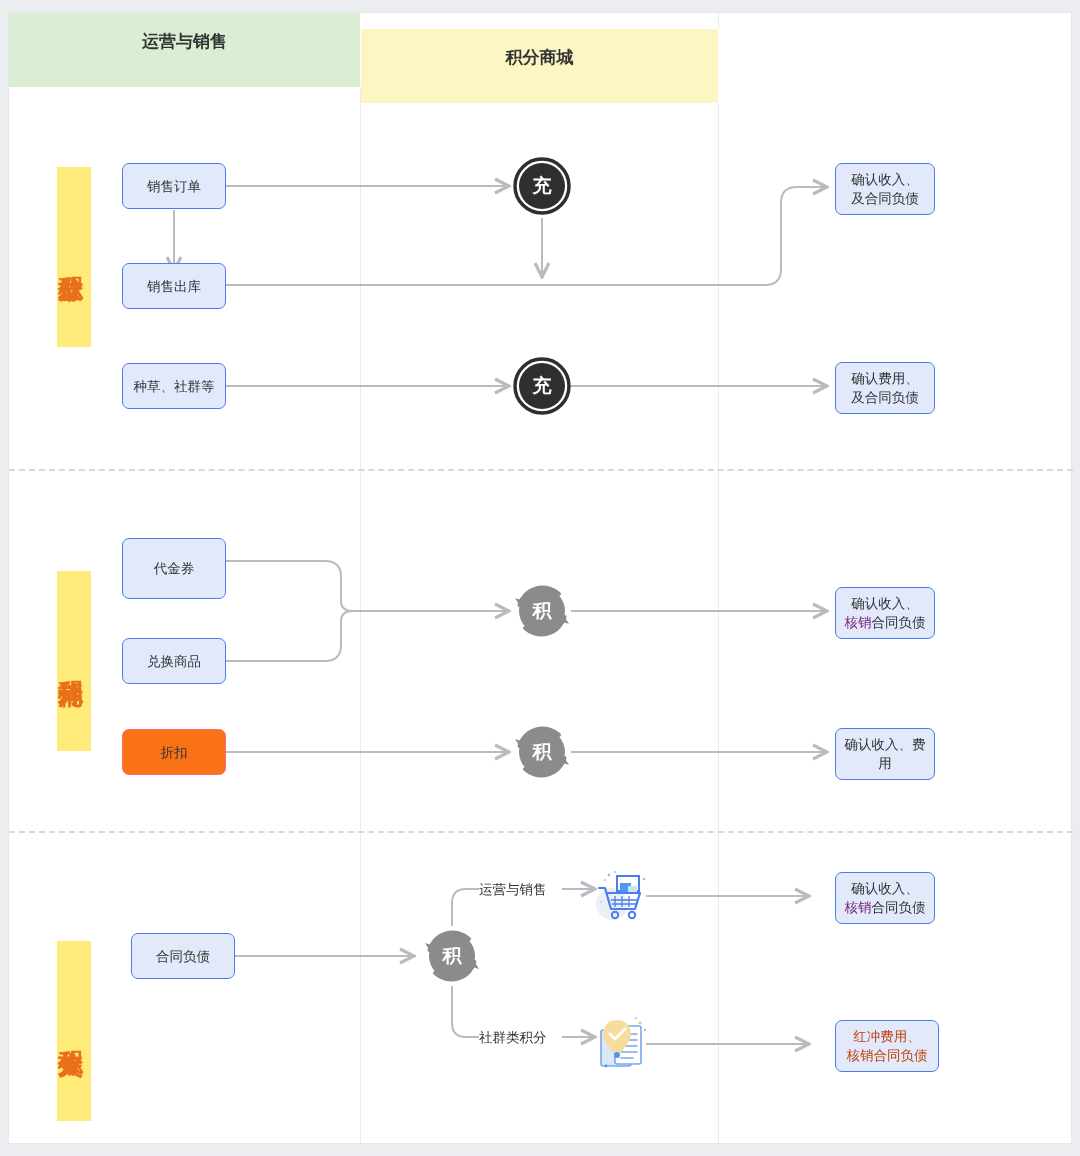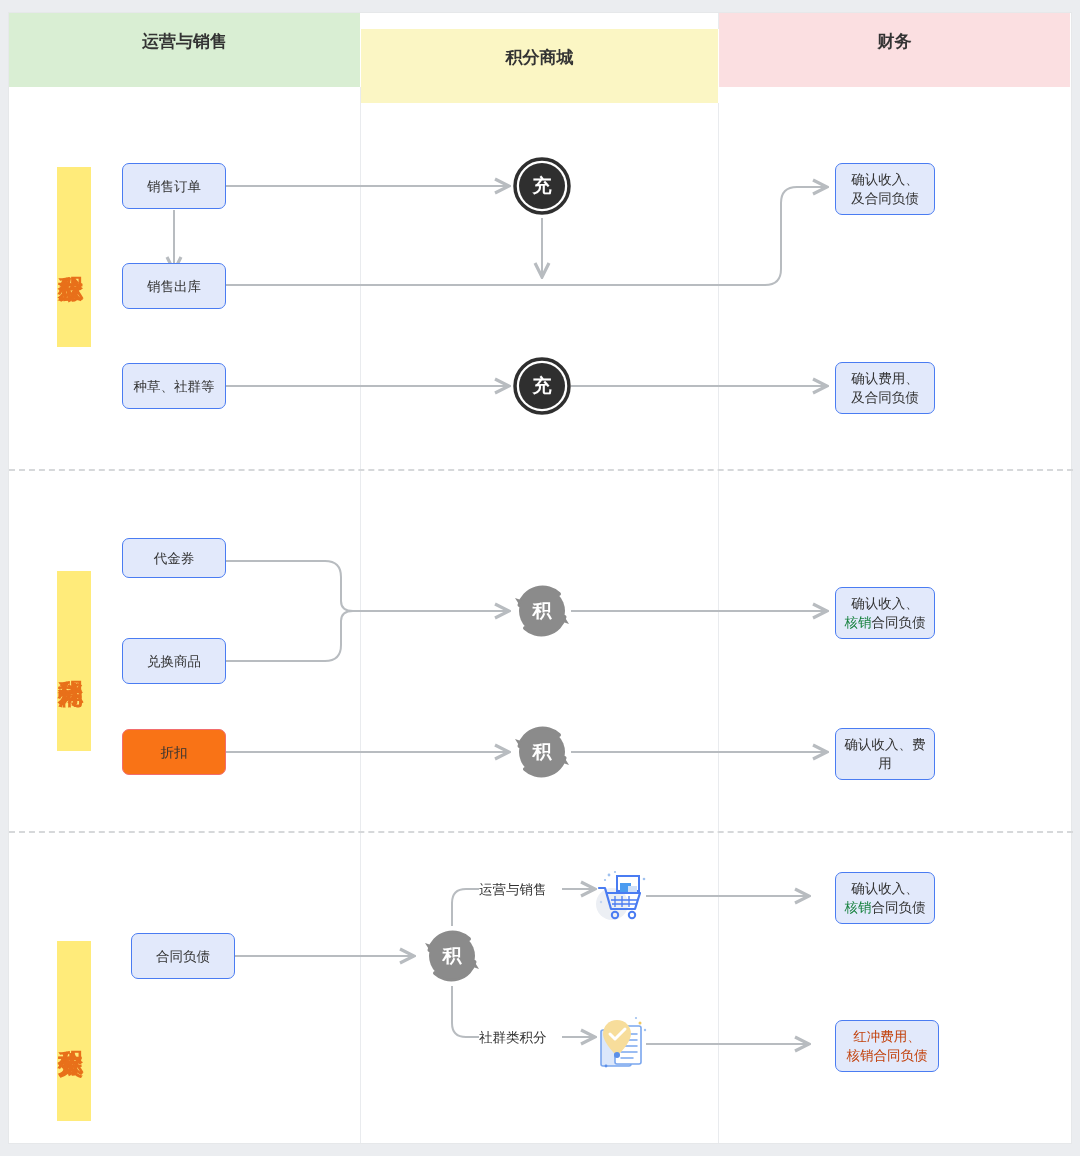--- a/index.html
+++ b/index.html
@@ -93,21 +93,21 @@
     padding: 13px 6px;
   }
   .node.blue {
     background: #e2e9fb;
     border: 1.6px solid #4a7cf2;
   }
   .node.red {
     background: #f97316;
     border: 1.6px solid #f26d6d;
   }
-  .node .red-word { color: #15803d; }
+  .node .red-word { color: #701a75; }
   .node.all-red { color: #c2410c; }
 
   
   .badge {
     position: absolute;
     width: 46px;
     height: 46px;
     border-radius: 50%;
     display: flex;
     align-items: center;
@@ -150,21 +150,20 @@
 
 <div id="page">
   <div id="board">
 
     <div class="lane-col" style="left:0; width:352px;"></div>
     <div class="lane-col" style="left:352px; width:358px;"></div>
     <div class="lane-col last" style="left:710px; width:352px;"></div>
 
     <div class="lane-head h1" style="left:0; width:352px;">运营与销售</div>
     <div class="lane-head h2" style="left:352px; width:358px;">积分商城</div>
-    <div class="lane-head h3" style="left:710px; width:352px;">财务</div>
 
     <div class="row-sep" style="top:456px;"></div>
     <div class="row-sep" style="top:818px;"></div>
 
     <svg id="wires" viewBox="0 0 1064 1132">
       <defs>
         <marker id="ah" markerWidth="9" markerHeight="9" refX="8" refY="4.5" orient="auto">
           <path d="M1,1 L8,4.5 L1,8" fill="none" stroke="#b8bcc0" stroke-width="1.6"></path>
         </marker>
       </defs>
@@ -232,21 +231,21 @@
     <div class="node blue" style="left:826px; top:150px; width:100px; height:52px; flex-direction:column;">
       <span>确认收入、</span>
       <span>及合同负债</span>
     </div>
 
     <div class="node blue" style="left:826px; top:349px; width:100px; height:52px; flex-direction:column;">
       <span>确认费用、</span>
       <span>及合同负债</span>
     </div>
 
-    <div class="node blue" style="left:113px; top:525px; width:104px; height:40px;">代金券</div>
+    <div class="node blue" style="left:113px; top:525px; width:104px; height:61px;">代金券</div>
 
     <div class="node blue" style="left:113px; top:625px; width:104px; height:46px;">兑换商品</div>
 
     <div class="node red" style="left:113px; top:716px; width:104px; height:46px;">折扣</div>
 
     <div class="badge-wrap" style="left:504px; top:569px;">
       <svg class="ring" width="58" height="58" viewBox="0 0 58 58">
         <path d="M6.5,23 A24,24 0 0 1 46,12" fill="none" stroke="#8b8b8b" stroke-width="4" stroke-linecap="round"></path>
         <path d="M51.5,35 A24,24 0 0 1 12,46" fill="none" stroke="#8b8b8b" stroke-width="4" stroke-linecap="round"></path>
         <path d="M2,16 L7,24 L14,20 Z" fill="#8b8b8b"></path>

